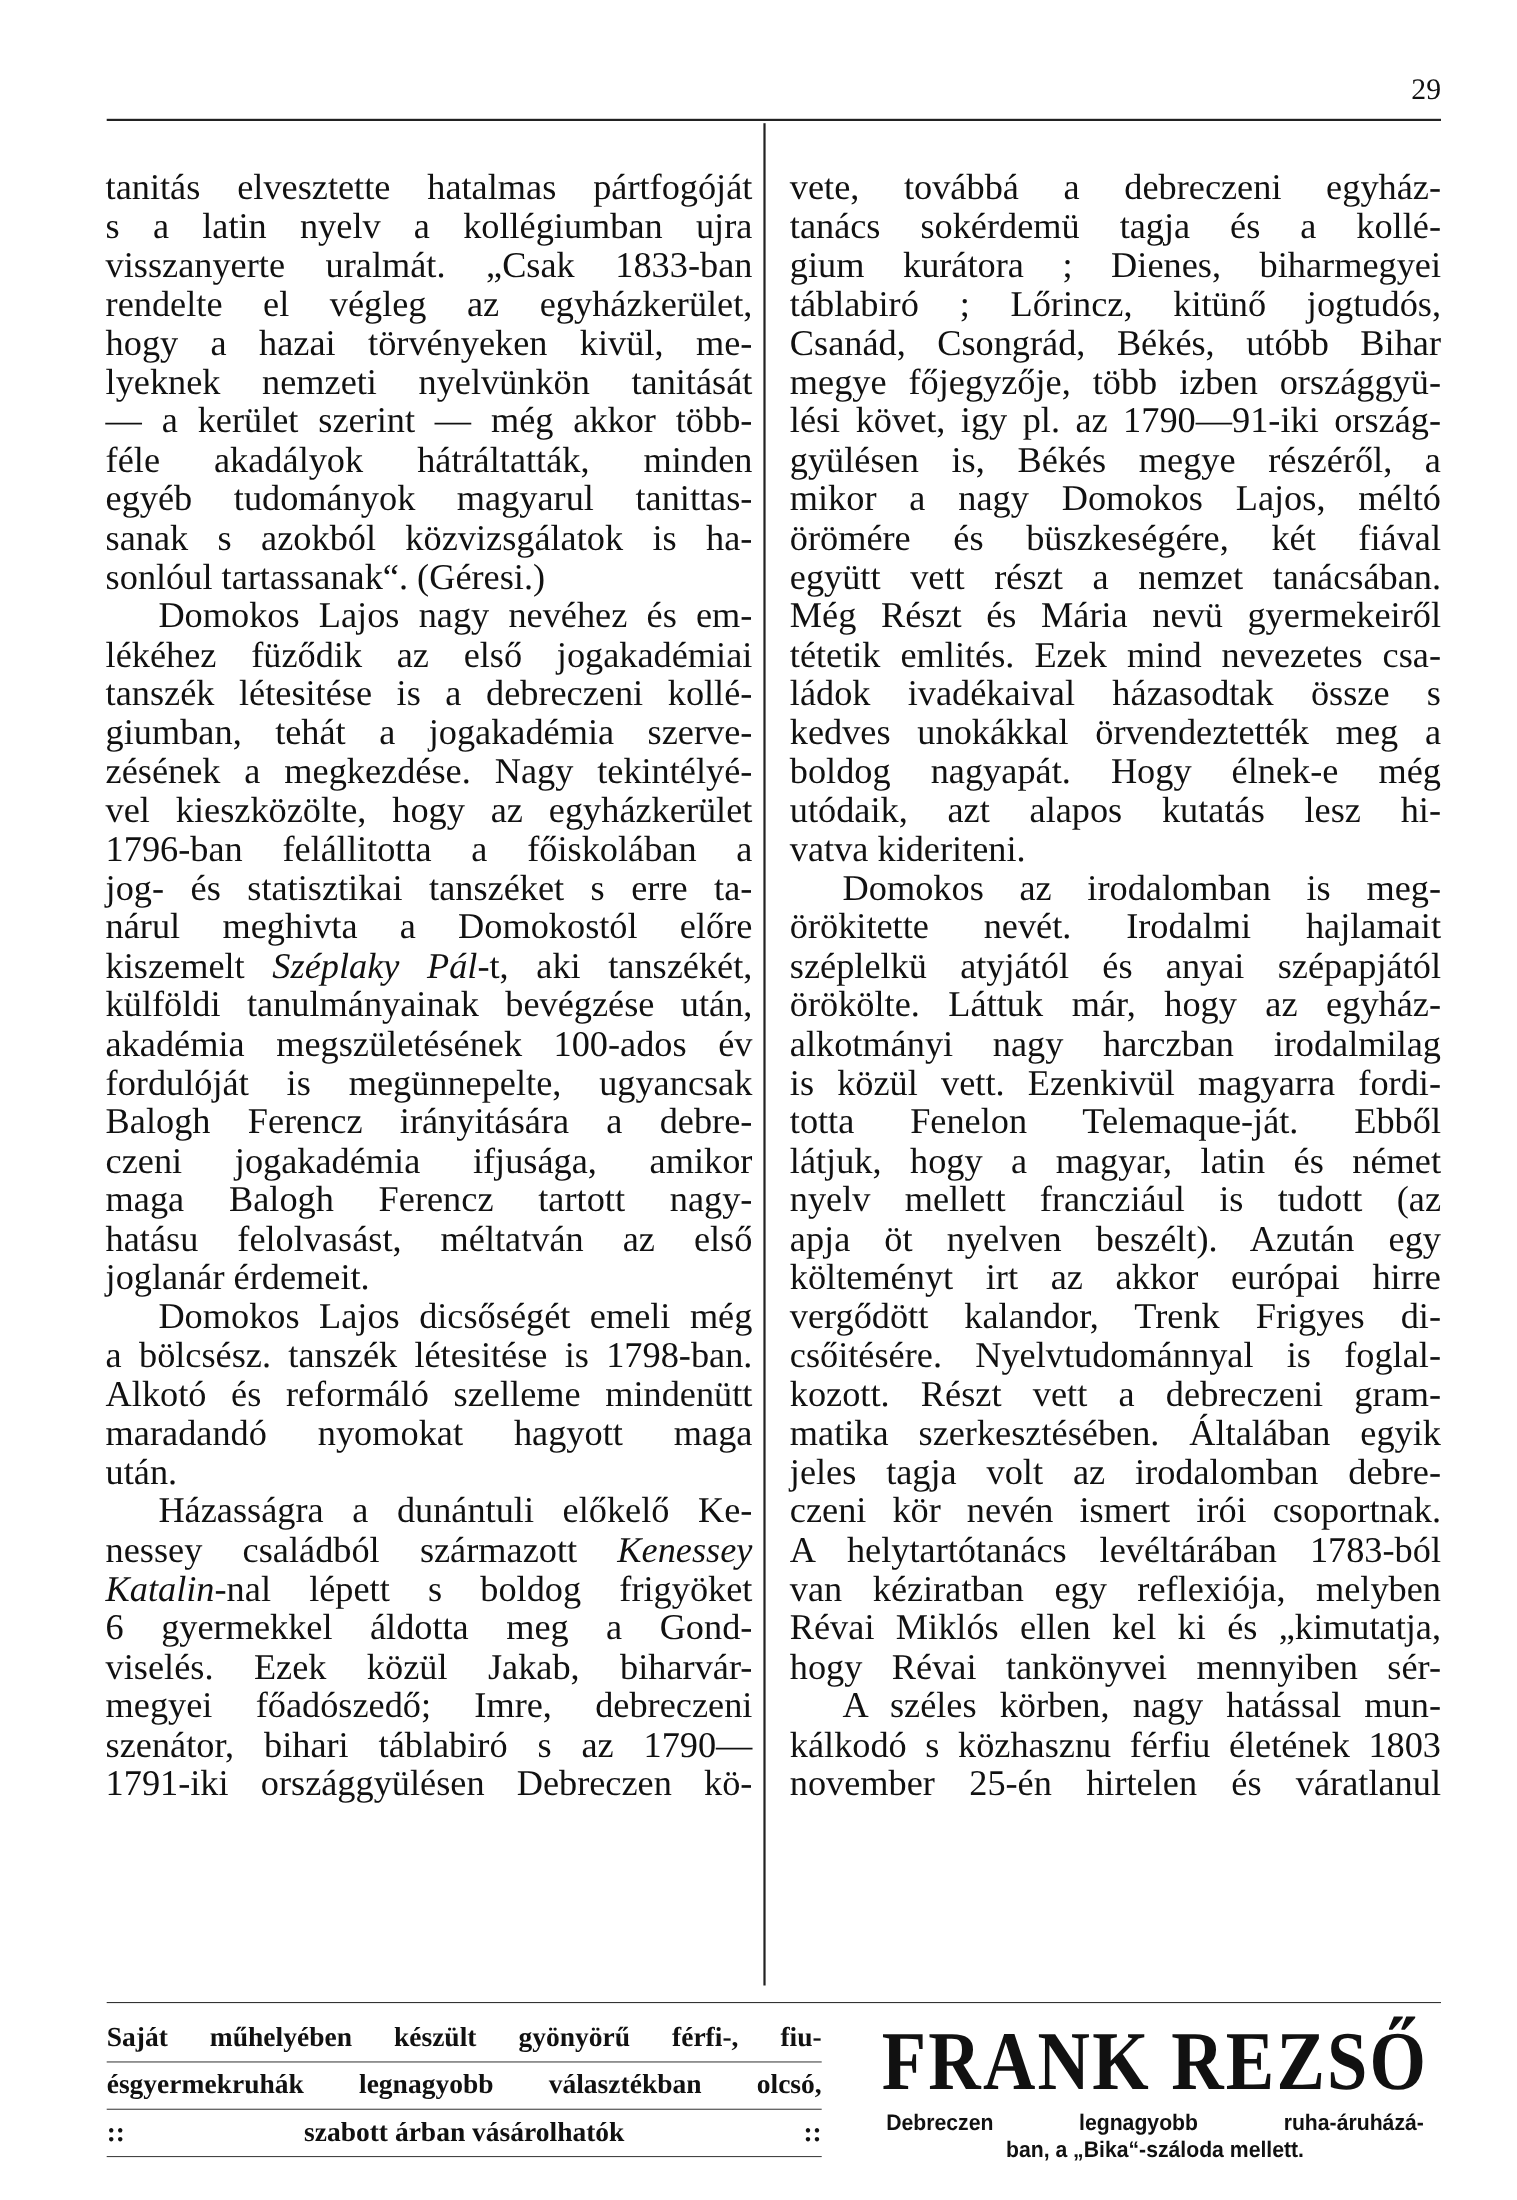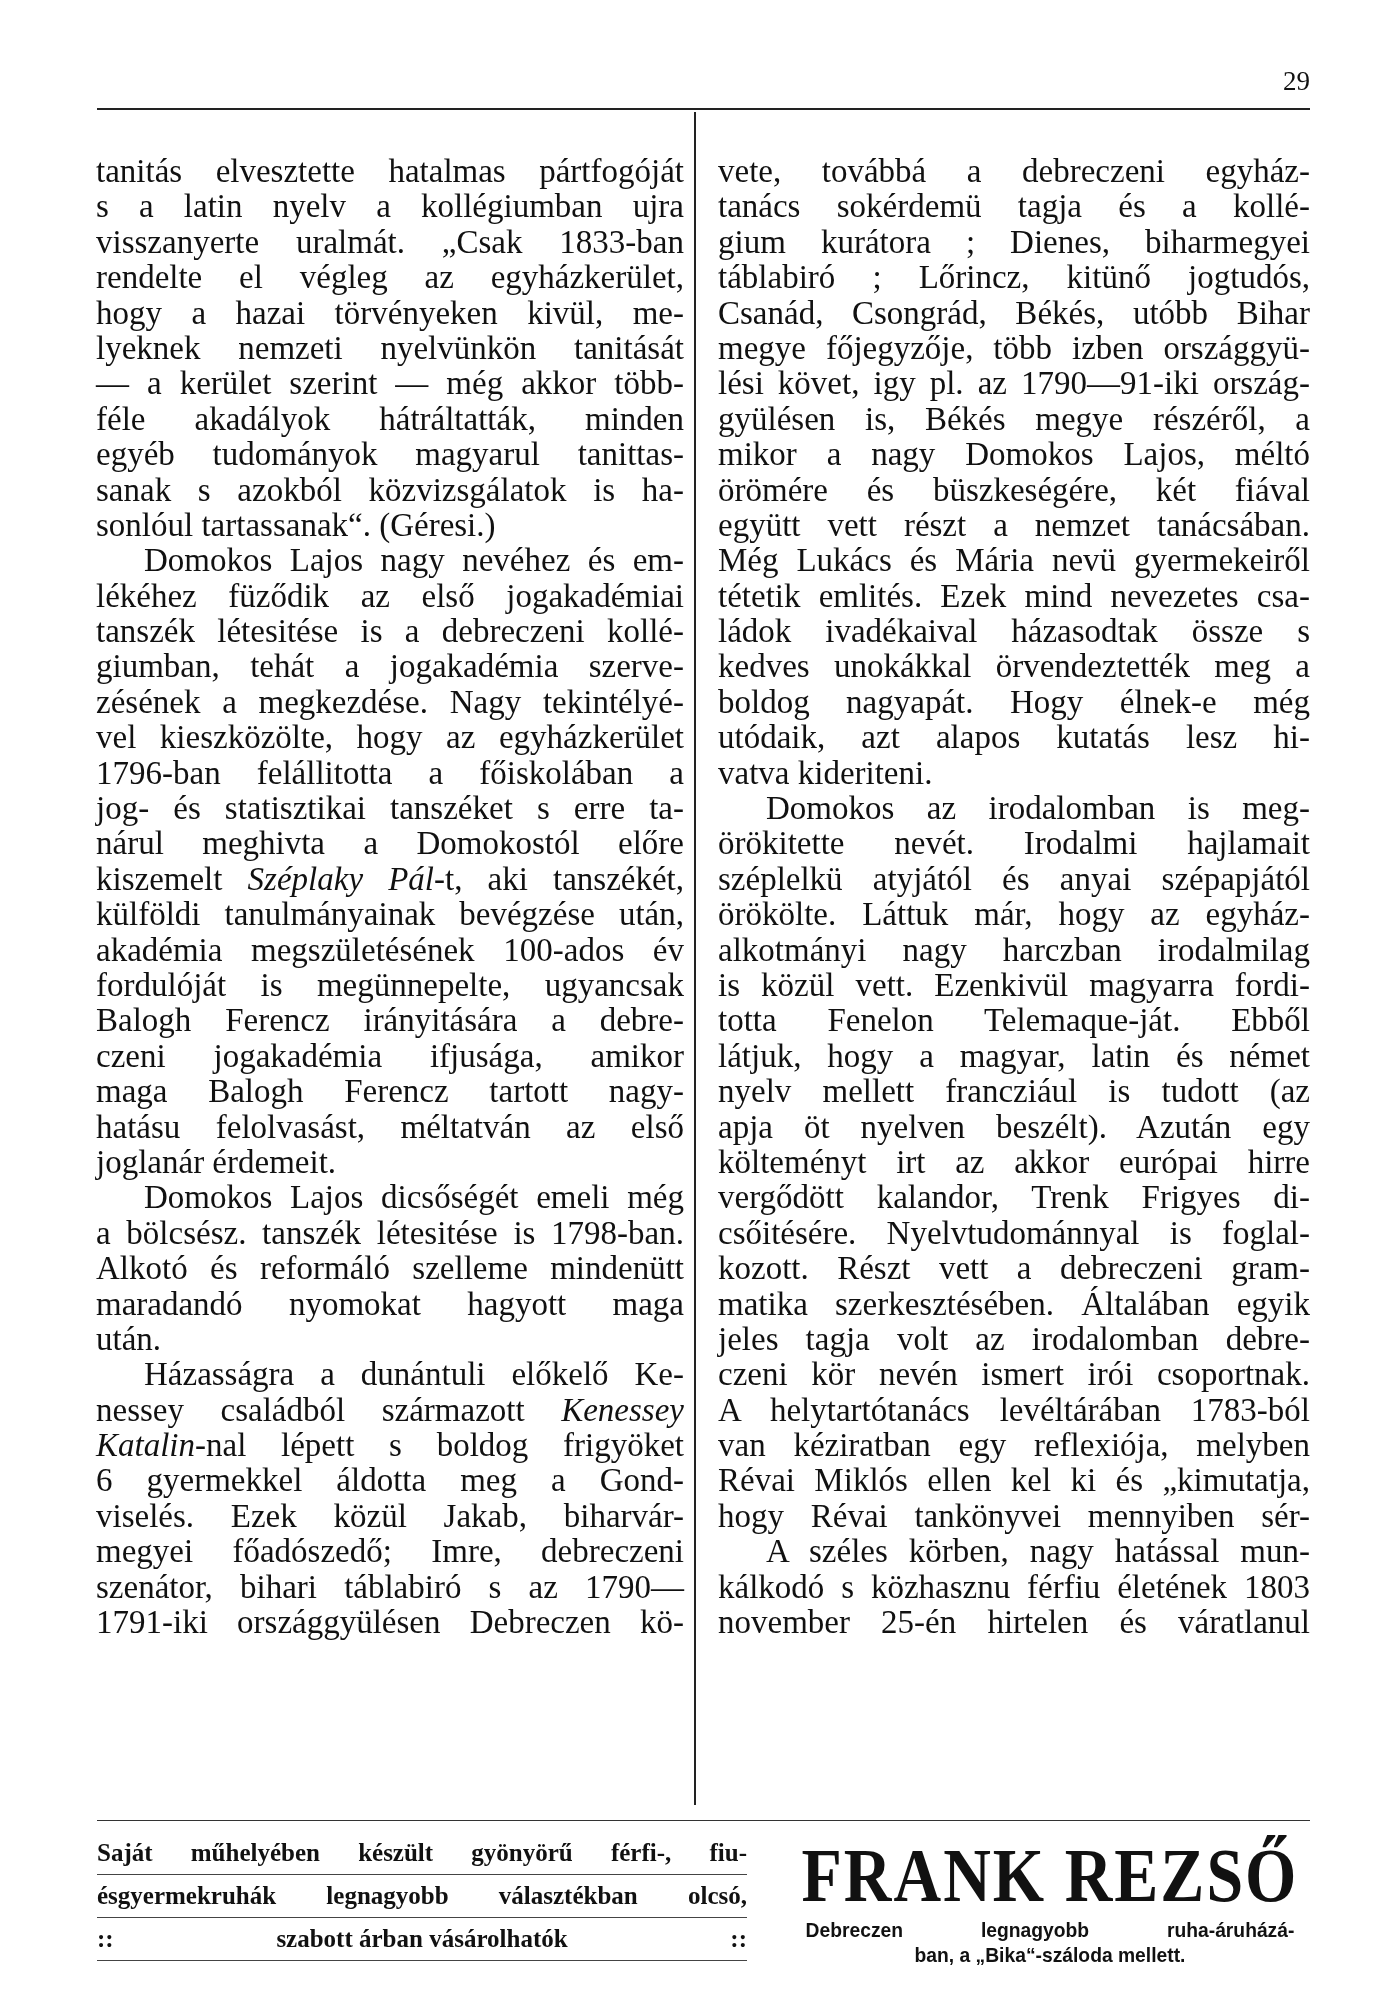--- a/index.html
+++ b/index.html
@@ -84,21 +84,21 @@
     <span class="line" style="word-spacing: 0px;"><span>tanács sokérdemü tagja és a kollé-</span></span>
     <span class="line" style="word-spacing: 0px;"><span>gium kurátora ; Dienes, biharmegyei</span></span>
     <span class="line" style="word-spacing: 0px;"><span>táblabiró ; Lőrincz, kitünő jogtudós,</span></span>
     <span class="line" style="word-spacing: 0px;"><span>Csanád, Csongrád, Békés, utóbb Bihar</span></span>
     <span class="line" style="word-spacing: 0px;"><span>megye főjegyzője, több izben országgyü-</span></span>
     <span class="line" style="word-spacing: 0px;"><span>lési követ, igy pl. az 1790—91-iki ország-</span></span>
     <span class="line" style="word-spacing: 0px;"><span>gyülésen is, Békés megye részéről, a</span></span>
     <span class="line" style="word-spacing: 0px;"><span>mikor a nagy Domokos Lajos, méltó</span></span>
     <span class="line" style="word-spacing: 0px;"><span>örömére és büszkeségére, két fiával</span></span>
     <span class="line" style="word-spacing: 0px;"><span>együtt vett részt a nemzet tanácsában.</span></span>
-    <span class="line" style="word-spacing: 0px;"><span>Még Lukács és Mária nevü gyermekeiről</span></span>
+    <span class="line" style="word-spacing: 0px;"><span>Még Részt és Mária nevü gyermekeiről</span></span>
     <span class="line" style="word-spacing: 0px;"><span>tétetik emlités. Ezek mind nevezetes csa-</span></span>
     <span class="line" style="word-spacing: 0px;"><span>ládok ivadékaival házasodtak össze s</span></span>
     <span class="line" style="word-spacing: 0px;"><span>kedves unokákkal örvendeztették meg a</span></span>
     <span class="line" style="word-spacing: 0px;"><span>boldog nagyapát. Hogy élnek-e még</span></span>
     <span class="line" style="word-spacing: 0px;"><span>utódaik, azt alapos kutatás lesz hi-</span></span>
     <span class="line last"><span>vatva kideriteni.</span></span>
     <span class="line indent" style="word-spacing: 0px;"><span>Domokos az irodalomban is meg-</span></span>
     <span class="line" style="word-spacing: 0px;"><span>örökitette nevét. Irodalmi hajlamait</span></span>
     <span class="line" style="word-spacing: 0px;"><span>széplelkü atyjától és anyai szépapjától</span></span>
     <span class="line" style="word-spacing: 0px;"><span>örökölte. Láttuk már, hogy az egyház-</span></span>

